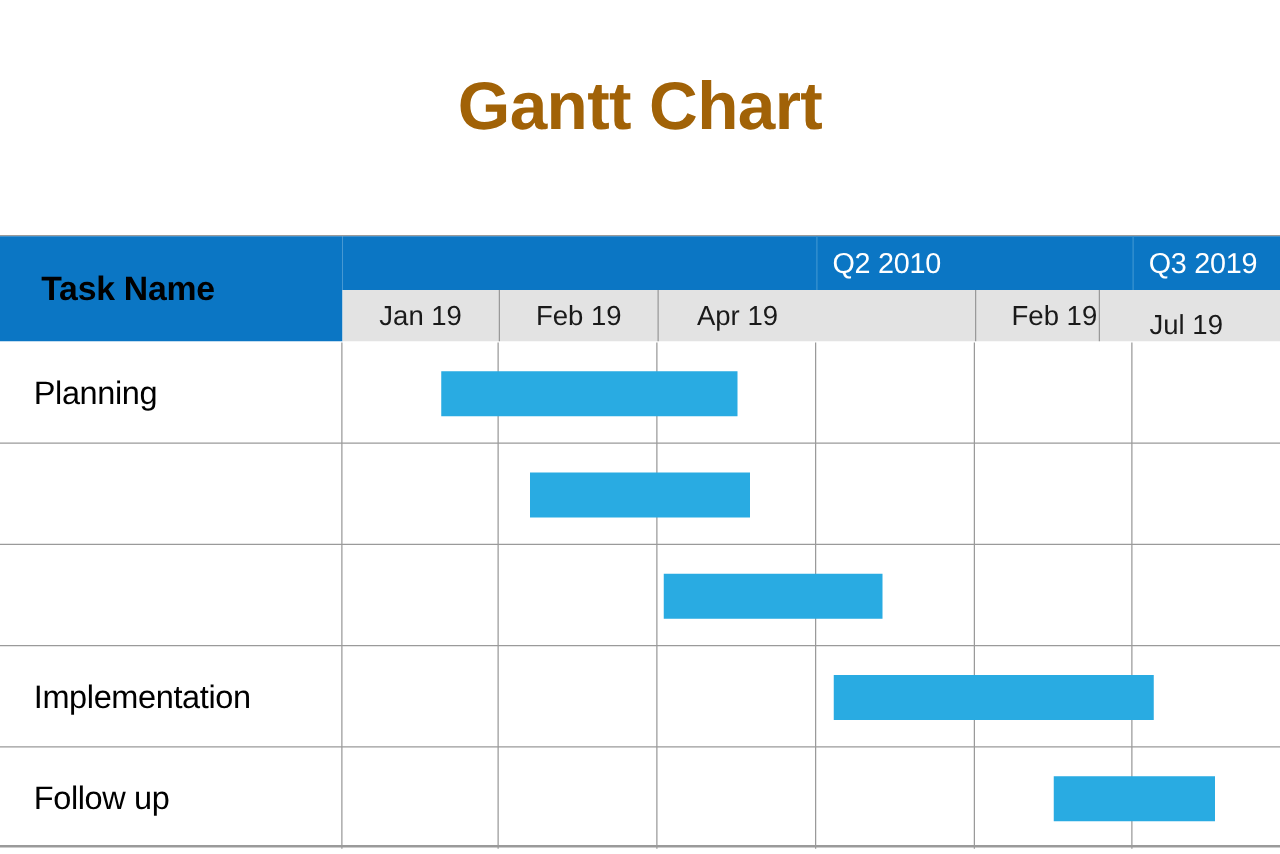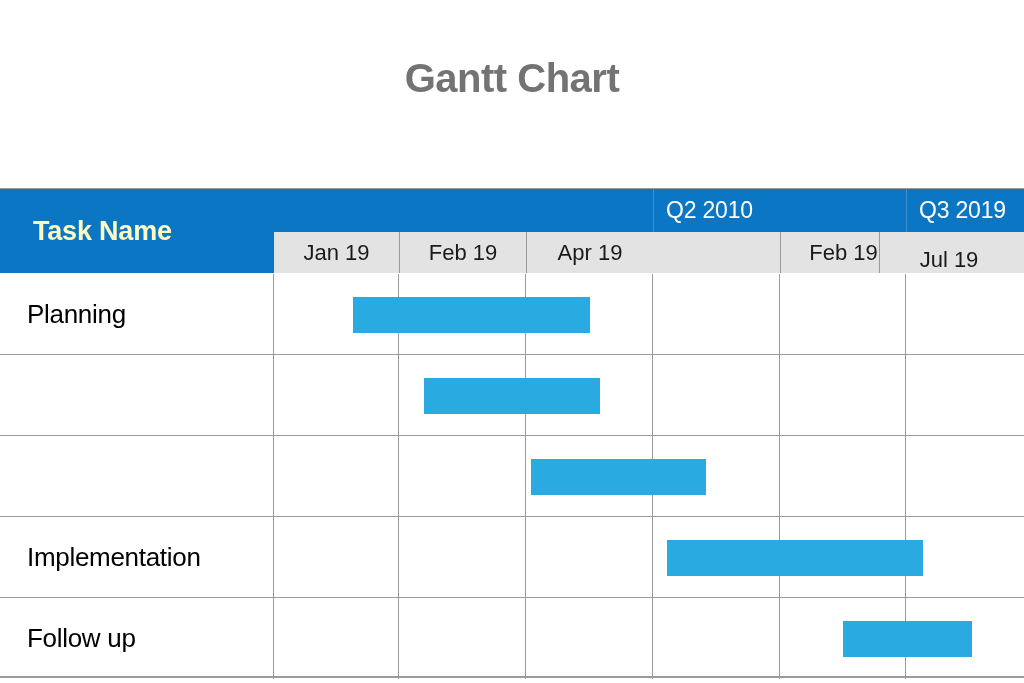--- a/index.html
+++ b/index.html
@@ -16,24 +16,24 @@
     position: relative;
   }
 
   
   .chart-title {
     position: absolute;
     left: 0;
     top: 58px;
     width: 1024px;
     text-align: center;
-    font-size: 40px;
+    font-size: 54px;
     font-weight: bold;
     letter-spacing: -0.5px;
-    color: #737373;
+    color: #a16207;
     line-height: 1;
   }
 
   
   .gantt {
     position: absolute;
     left: 0;
     top: 188px;
     width: 1024px;
     height: 490px;
@@ -55,21 +55,21 @@
     left: 0;
     top: 0;
     width: 274px;
     height: 84px;
     background: #0B76C4;
     box-sizing: border-box;
     display: flex;
     align-items: center;
   }
   .task-name-label {
-    color: #fef9c3;
+    color: #000000;
     font-size: 27px;
     font-weight: bold;
     padding-left: 33px;
     letter-spacing: -0.2px;
   }
 
   .quarter-row {
     position: absolute;
     left: 274px;
     top: 0;

